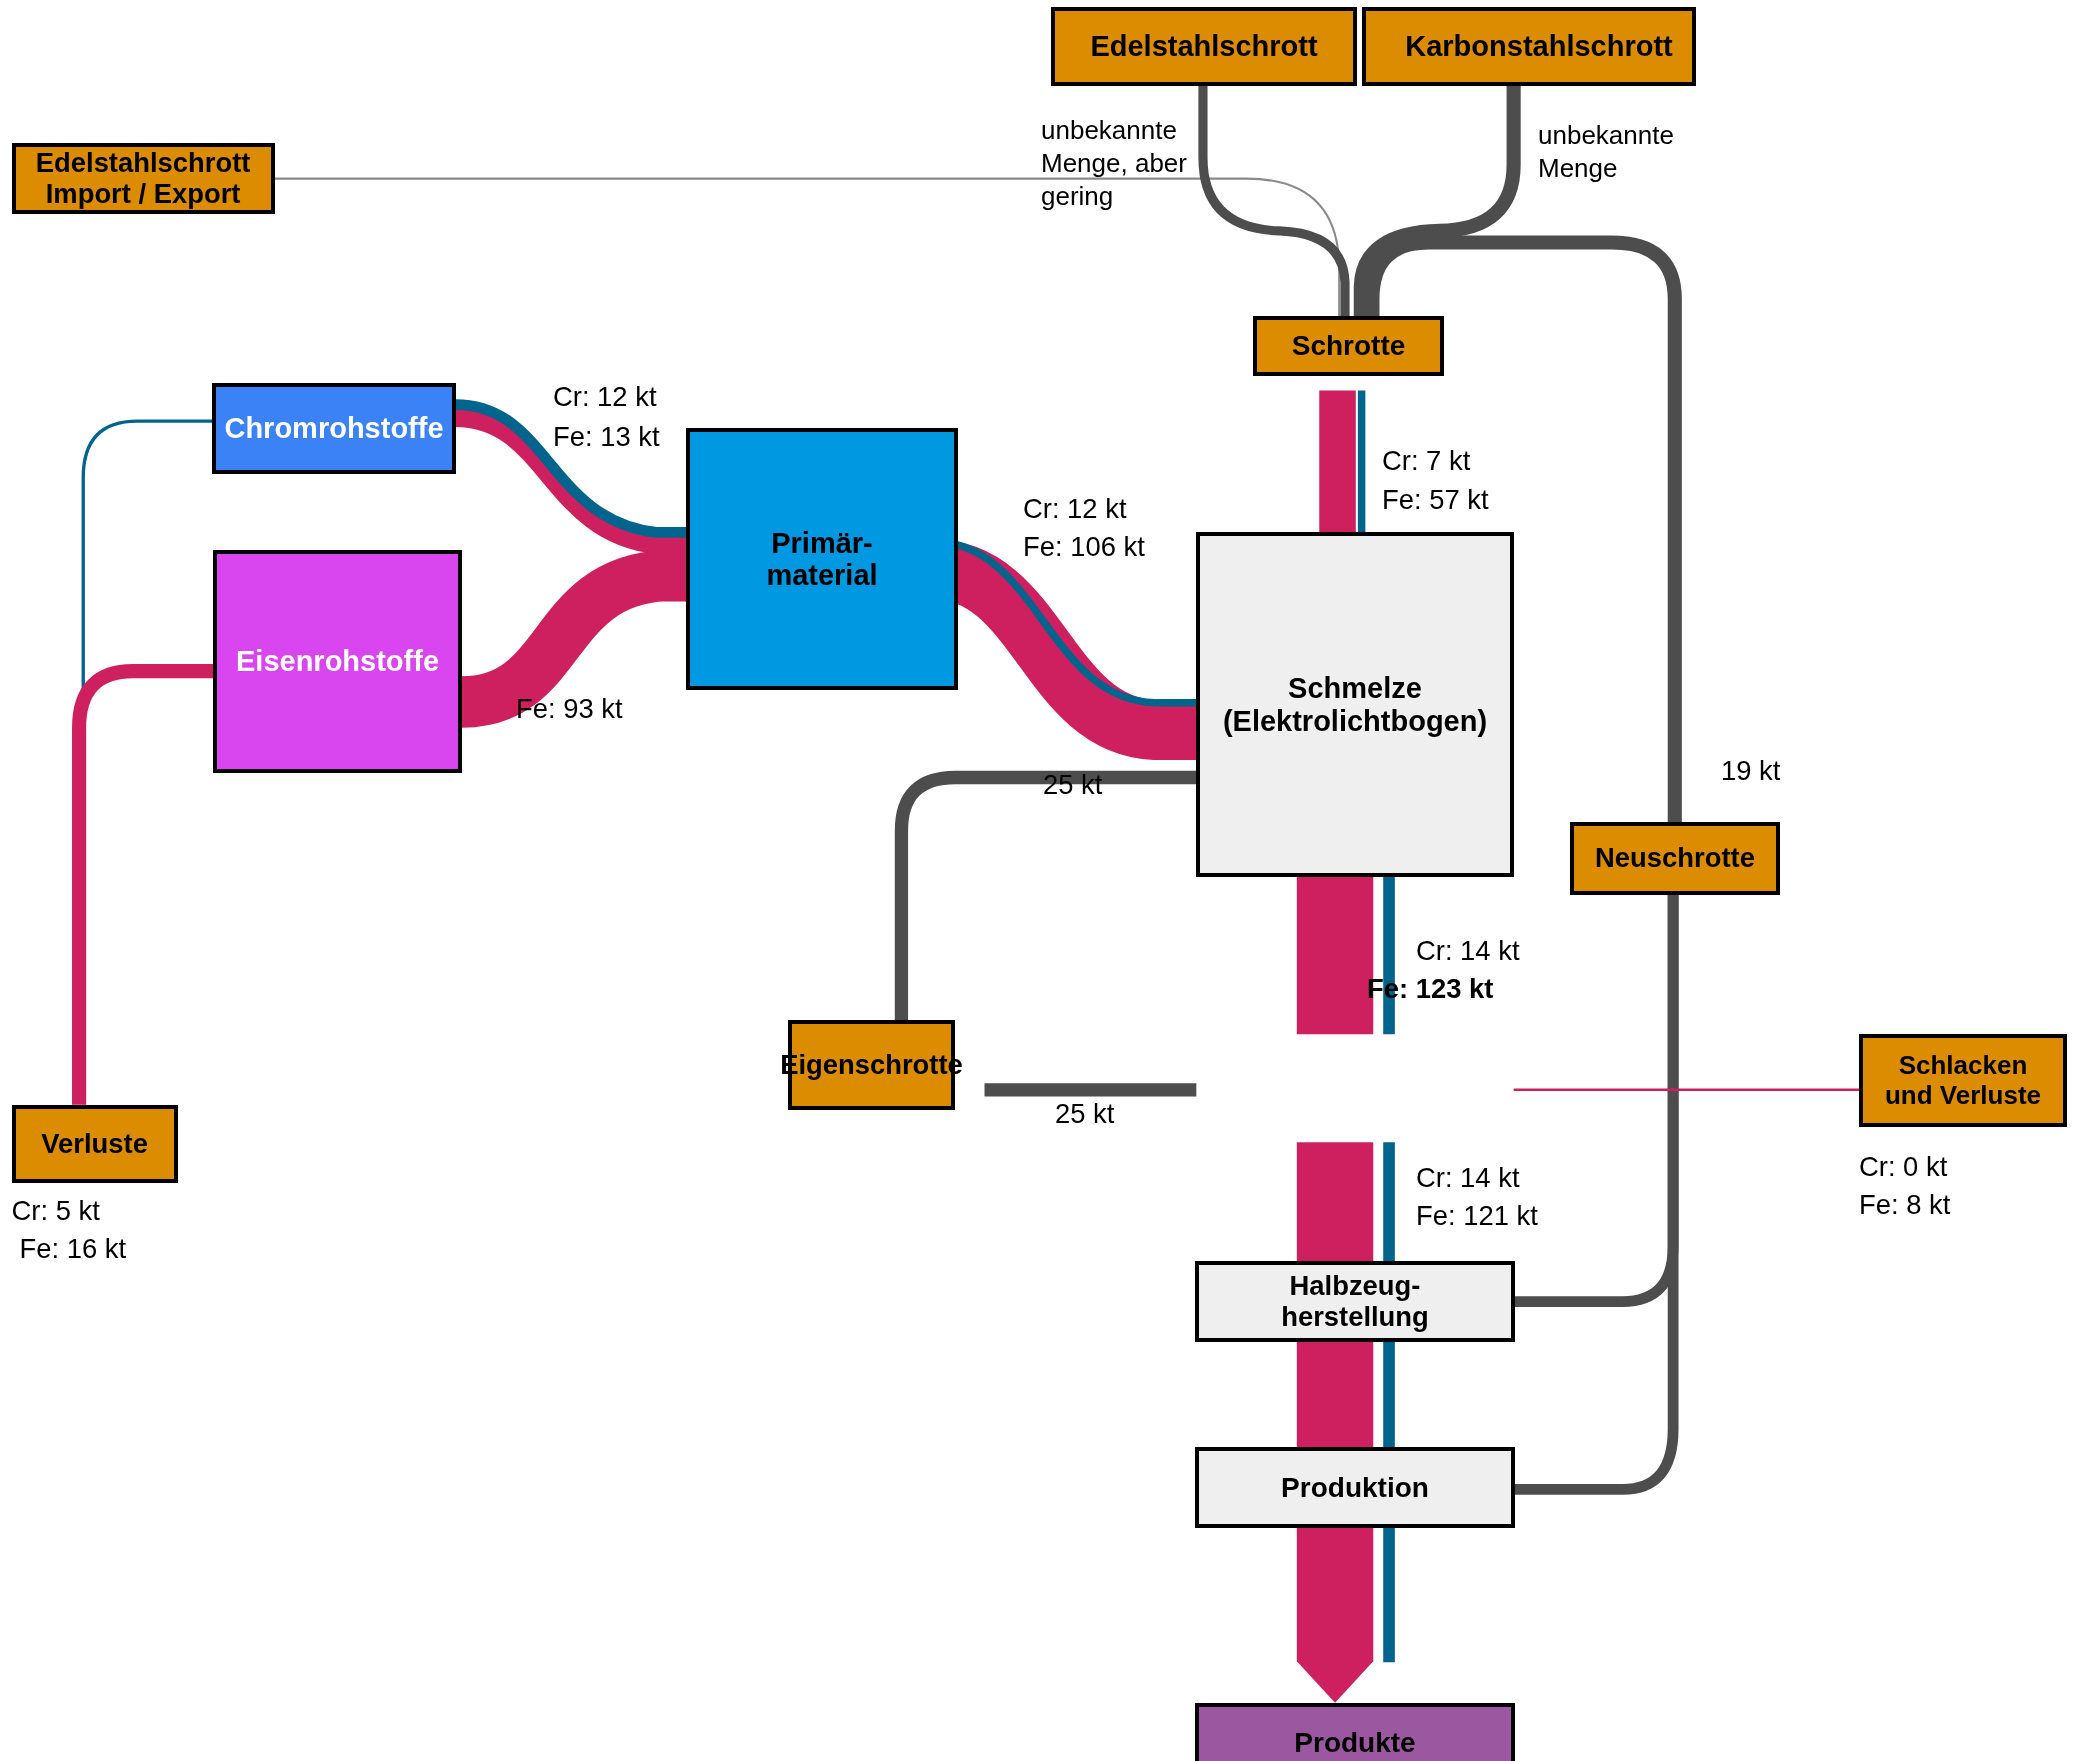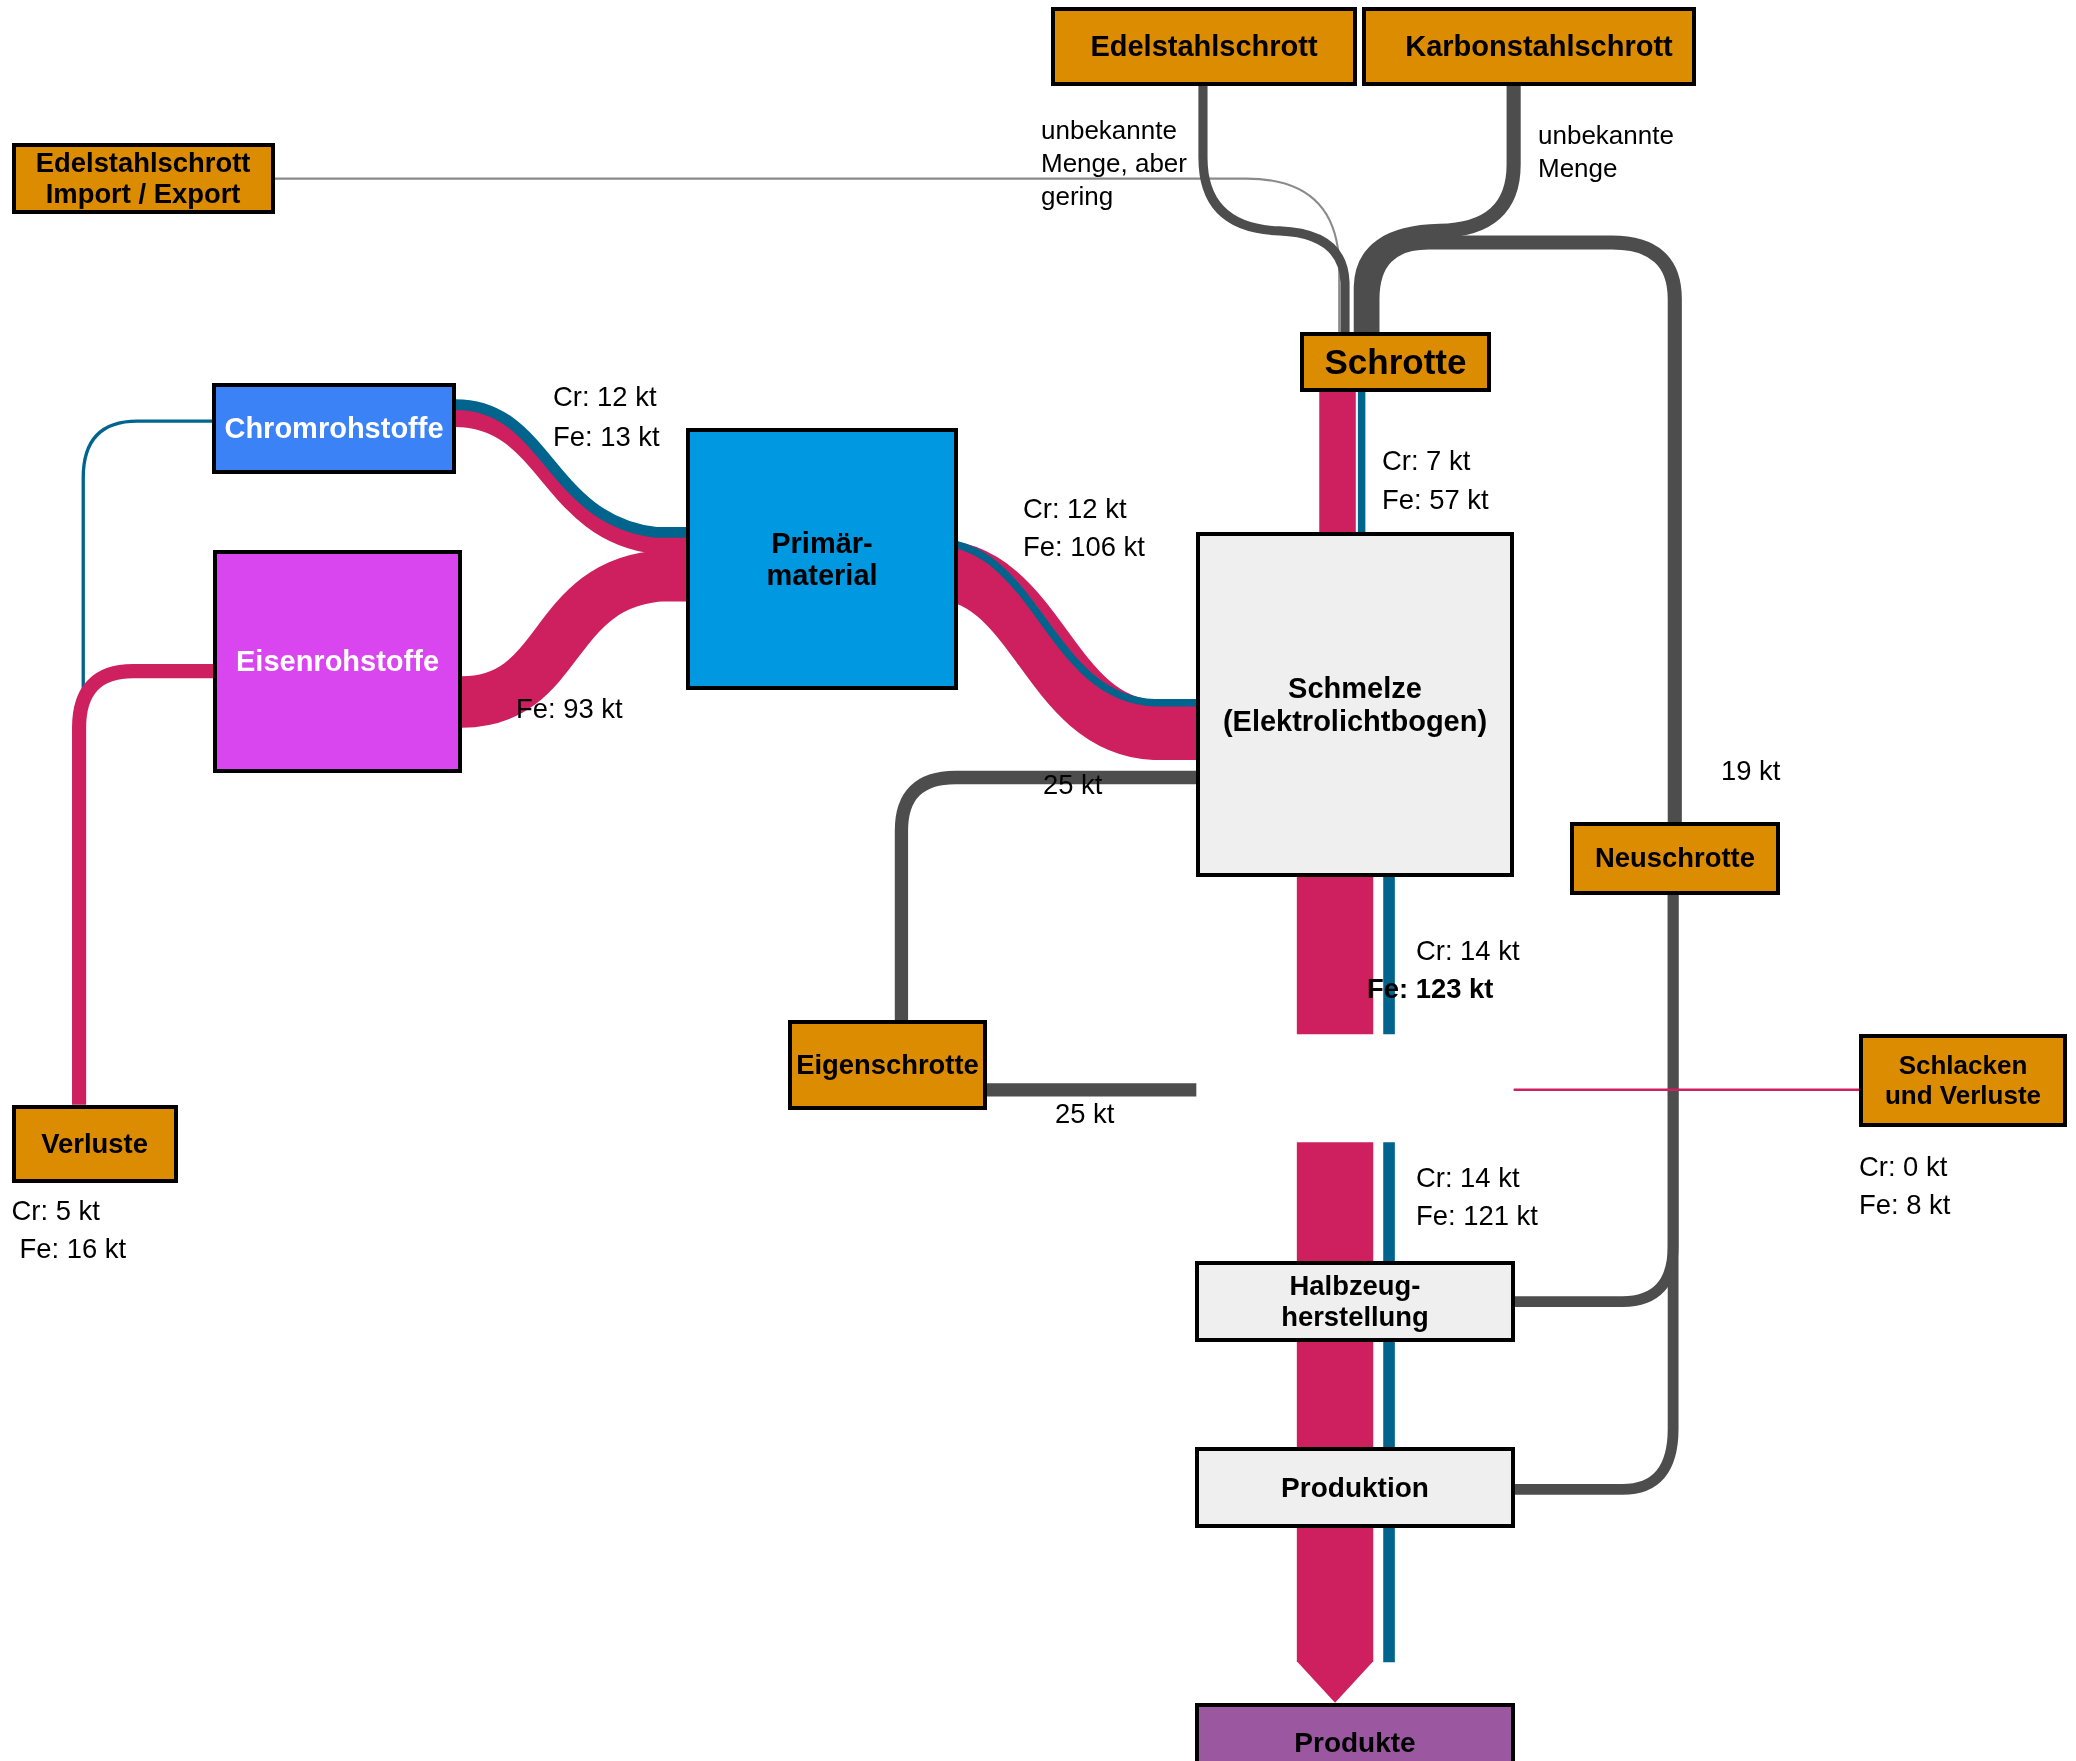--- a/index.html
+++ b/index.html
@@ -75,21 +75,21 @@
   </div>
 
   <div class="node stock" style="left:1051px;top:6.6px;width:306px;height:79px;font-size:29px;">
     <span>Edelstahlschrott</span>
   </div>
 
   <div class="node stock" style="left:1362px;top:6.6px;width:334px;height:79px;font-size:29px;padding-left:20px;">
     <span>Karbonstahlschrott</span>
   </div>
 
-  <div class="node stock" style="left:1253px;top:332px;width:191px;height:60px;font-size:35px;margin-left:47px;">
+  <div class="node stock" style="left:1253px;top:316px;width:191px;height:60px;font-size:28px;">
     <span>Schrotte</span>
   </div>
 
   <div class="node src-dark" style="left:212px;top:383px;width:244px;height:91px;font-size:29px;">
     <span>Chromrohstoffe</span>
   </div>
 
   <div class="node src-pink" style="left:213px;top:550px;width:249px;height:223px;font-size:29px;">
     <span>Eisenrohstoffe</span>
   </div>
@@ -101,21 +101,21 @@
 
   <div class="node process" style="left:1196px;top:532px;width:318px;height:345px;font-size:29px;">
     <span style="white-space:pre-line">Schmelze
 (Elektrolichtbogen)</span>
   </div>
 
   <div class="node stock" style="left:1570px;top:822px;width:210px;height:73px;font-size:27.4px;">
     <span>Neuschrotte</span>
   </div>
 
-  <div class="node stock" style="left:788px;top:1020px;width:199px;height:90px;font-size:27.4px;">
+  <div class="node stock" style="left:788px;top:1020px;width:167px;height:90px;font-size:27.4px;">
     <span>Eigenschrotte</span>
   </div>
 
 
   <div class="node stock" style="left:1859px;top:1034px;width:208px;height:93px;font-size:26px;">
     <span style="white-space:pre-line">Schlacken
 und Verluste</span>
   </div>
 
   <div class="node process" style="left:1195px;top:1261px;width:320px;height:81px;font-size:27.4px;">

